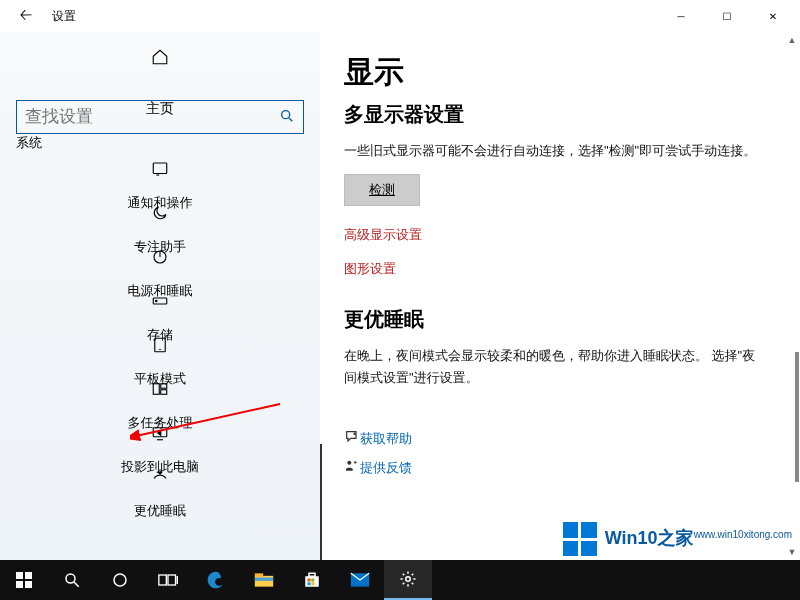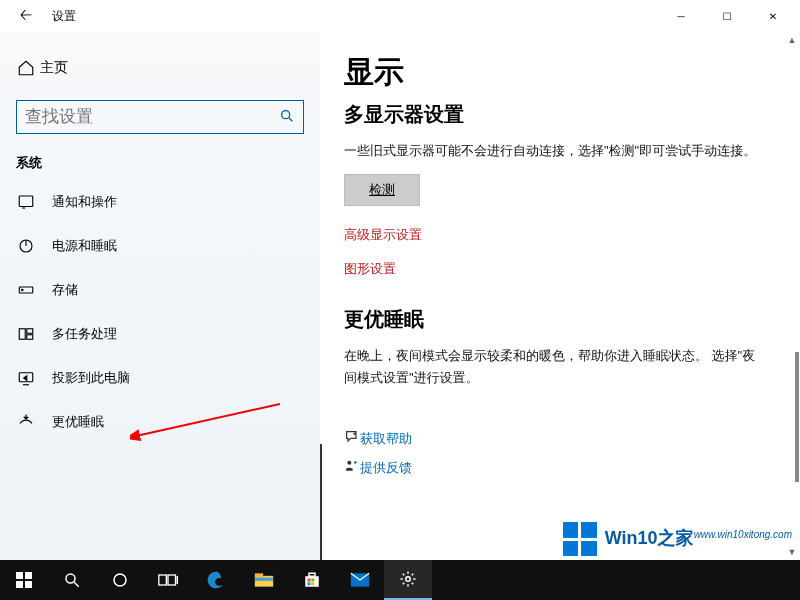--- a/index.html
+++ b/index.html
@@ -7,27 +7,27 @@
 
 .window { width: 800px; height: 560px; background: #fff; display: flex; flex-direction: column; }
 .titlebar { height: 32px; display: flex; align-items: center; padding: 0 4px; }
 .titlebar .back { width: 44px; height: 32px; display: flex; align-items: center; justify-content: center; font-size: 16px; }
 .titlebar .title { font-size: 12px; padding-left: 4px; }
 .titlebar .spacer { flex: 1; }
 .titlebar .winbtn { width: 46px; height: 32px; display: flex; align-items: center; justify-content: center; font-size: 10px; }
 
 .body { flex: 1; display: flex; overflow: hidden; }
 .sidebar { width: 320px; padding: 8px 16px 0 16px; position: relative; background: linear-gradient(180deg, #f7f9fb 0%, #eef3f7 100%); }
-.home-row { display: flex; align-items: center; height: 40px; gap: 4px; font-size: 14px; margin-top: 8px; }
+.home-row { display: flex; align-items: center; height: 40px; gap: 34px; font-size: 14px; margin-top: 8px; flex-direction: column; }
 .home-row .icon { width: 20px; display: flex; justify-content: center; }
 .search { margin-top: 12px; height: 34px; border: 1px solid #005a9e; display: flex; align-items: center; padding: 0 8px; }
 .search input { flex: 1; border: none; outline: none; font-size: 17px; background: transparent; }
 .search .sicon { color: #005a9e; font-size: 14px; }
-.group-label { font-size: 13px; font-weight: 700; margin-top: 20px; margin-bottom: 8px; }
-.nav-item { display: flex; align-items: center; height: 44px; gap: 16px; font-size: 13px; cursor: pointer; }
+.group-label { font-size: 13px; font-weight: 400; margin-bottom: 8px; }
+.nav-item { display: flex; align-items: center; height: 44px; gap: 16px; font-size: 13px; cursor: pointer; flex-direction: column; }
 .nav-item .icon { width: 20px; height: 20px; display: flex; align-items: center; justify-content: center; }
 .nav-item .icon svg { width: 18px; height: 18px; }
 
 .arrow { position: absolute; top: 370px; left: 130px; pointer-events: none; }
 
 .content { flex: 1; padding: 20px 40px 0 24px; overflow-y: auto; position: relative; }
 .content h1 { font-size: 30px; font-weight: 600; margin-bottom: 8px; }
 .content h2 { font-size: 20px; font-weight: 600; margin-top: 8px; margin-bottom: 12px; }
 .content p { font-size: 13px; line-height: 1.7; margin-bottom: 12px; color: #111; }
 .btn { display: inline-block; padding: 6px 24px; background: #ccc; font-size: 13px; margin-bottom: 20px; border: 1px solid #bbb; text-decoration: underline; }
@@ -44,21 +44,21 @@
 
 .taskbar { position: absolute; bottom: 0; left: 0; right: 0; height: 40px; background: #101010; display: flex; align-items: center; }
 .taskbar .tbtn { width: 48px; height: 40px; display: flex; align-items: center; justify-content: center; color: #fff; font-size: 16px; }
 .taskbar .tbtn.active { border-bottom: 2px solid #76b9ed; background: #272727; }
 
 .watermark { position: absolute; right: 8px; bottom: 44px; display: flex; align-items: center; gap: 8px; }
 .watermark .logo { width: 34px; height: 34px; display: grid; grid-template-columns: 1fr 1fr; grid-template-rows: 1fr 1fr; gap: 3px; }
 .watermark .logo div { background: #0078d7; }
 .watermark .wtext { display: flex; line-height: 1.1; }
 .watermark .wline1 { font-size: 18px; font-weight: 700; color: #0a5aa0; }
-.watermark .wline2 { font-size: 10px; color: #0a5aa0; font-style: italic; }
+.watermark .wline2 { font-size: 10px; color: #0a5aa0; }
 </style>
 </head>
 <body>
 
 <div class="window">
   <div class="titlebar">
     <div class="back">🡠</div>
     <div class="title">设置</div>
     <div class="spacer"></div>
     <div class="winbtn">─</div>
@@ -94,34 +94,51 @@
             <svg viewBox="0 0 24 24" fill="none" stroke="#000" stroke-width="1.5">
               <rect x="3" y="4" width="18" height="14" rx="1"></rect>
               <path d="M7 20h4"></path>
             </svg>
           </span>
         <span>通知和操作</span>
       </div>
       <div class="nav-item">
         <span class="icon">
             <svg viewBox="0 0 24 24" fill="none" stroke="#000" stroke-width="1.5">
+              <path d="M20 14A8 8 0 1 1 10 4a6 6 0 0 0 10 10z"></path>
+            </svg>
+          </span>
+        <span>专注助手</span>
+      </div>
+      <div class="nav-item">
+        <span class="icon">
+            <svg viewBox="0 0 24 24" fill="none" stroke="#000" stroke-width="1.5">
               <circle cx="12" cy="12" r="8"></circle>
               <line x1="12" y1="4" x2="12" y2="12"></line>
             </svg>
           </span>
         <span>电源和睡眠</span>
       </div>
       <div class="nav-item">
         <span class="icon">
             <svg viewBox="0 0 24 24" fill="none" stroke="#000" stroke-width="1.5">
               <rect x="3" y="8" width="18" height="8" rx="1"></rect>
               <circle cx="7" cy="12" r="1"></circle>
             </svg>
           </span>
         <span>存储</span>
+      </div>
+      <div class="nav-item">
+        <span class="icon">
+            <svg viewBox="0 0 24 24" fill="none" stroke="#000" stroke-width="1.5">
+              <rect x="5" y="3" width="14" height="18" rx="1"></rect>
+              <line x1="11" y1="18" x2="13" y2="18"></line>
+            </svg>
+          </span>
+        <span>平板模式</span>
       </div>
       <div class="nav-item">
         <span class="icon">
             <svg viewBox="0 0 24 24" fill="none" stroke="#000" stroke-width="1.5">
               <rect x="3" y="5" width="8" height="14"></rect>
               <rect x="13" y="5" width="8" height="6"></rect>
               <rect x="13" y="13" width="8" height="6"></rect>
             </svg>
           </span>
         <span>多任务处理</span>

